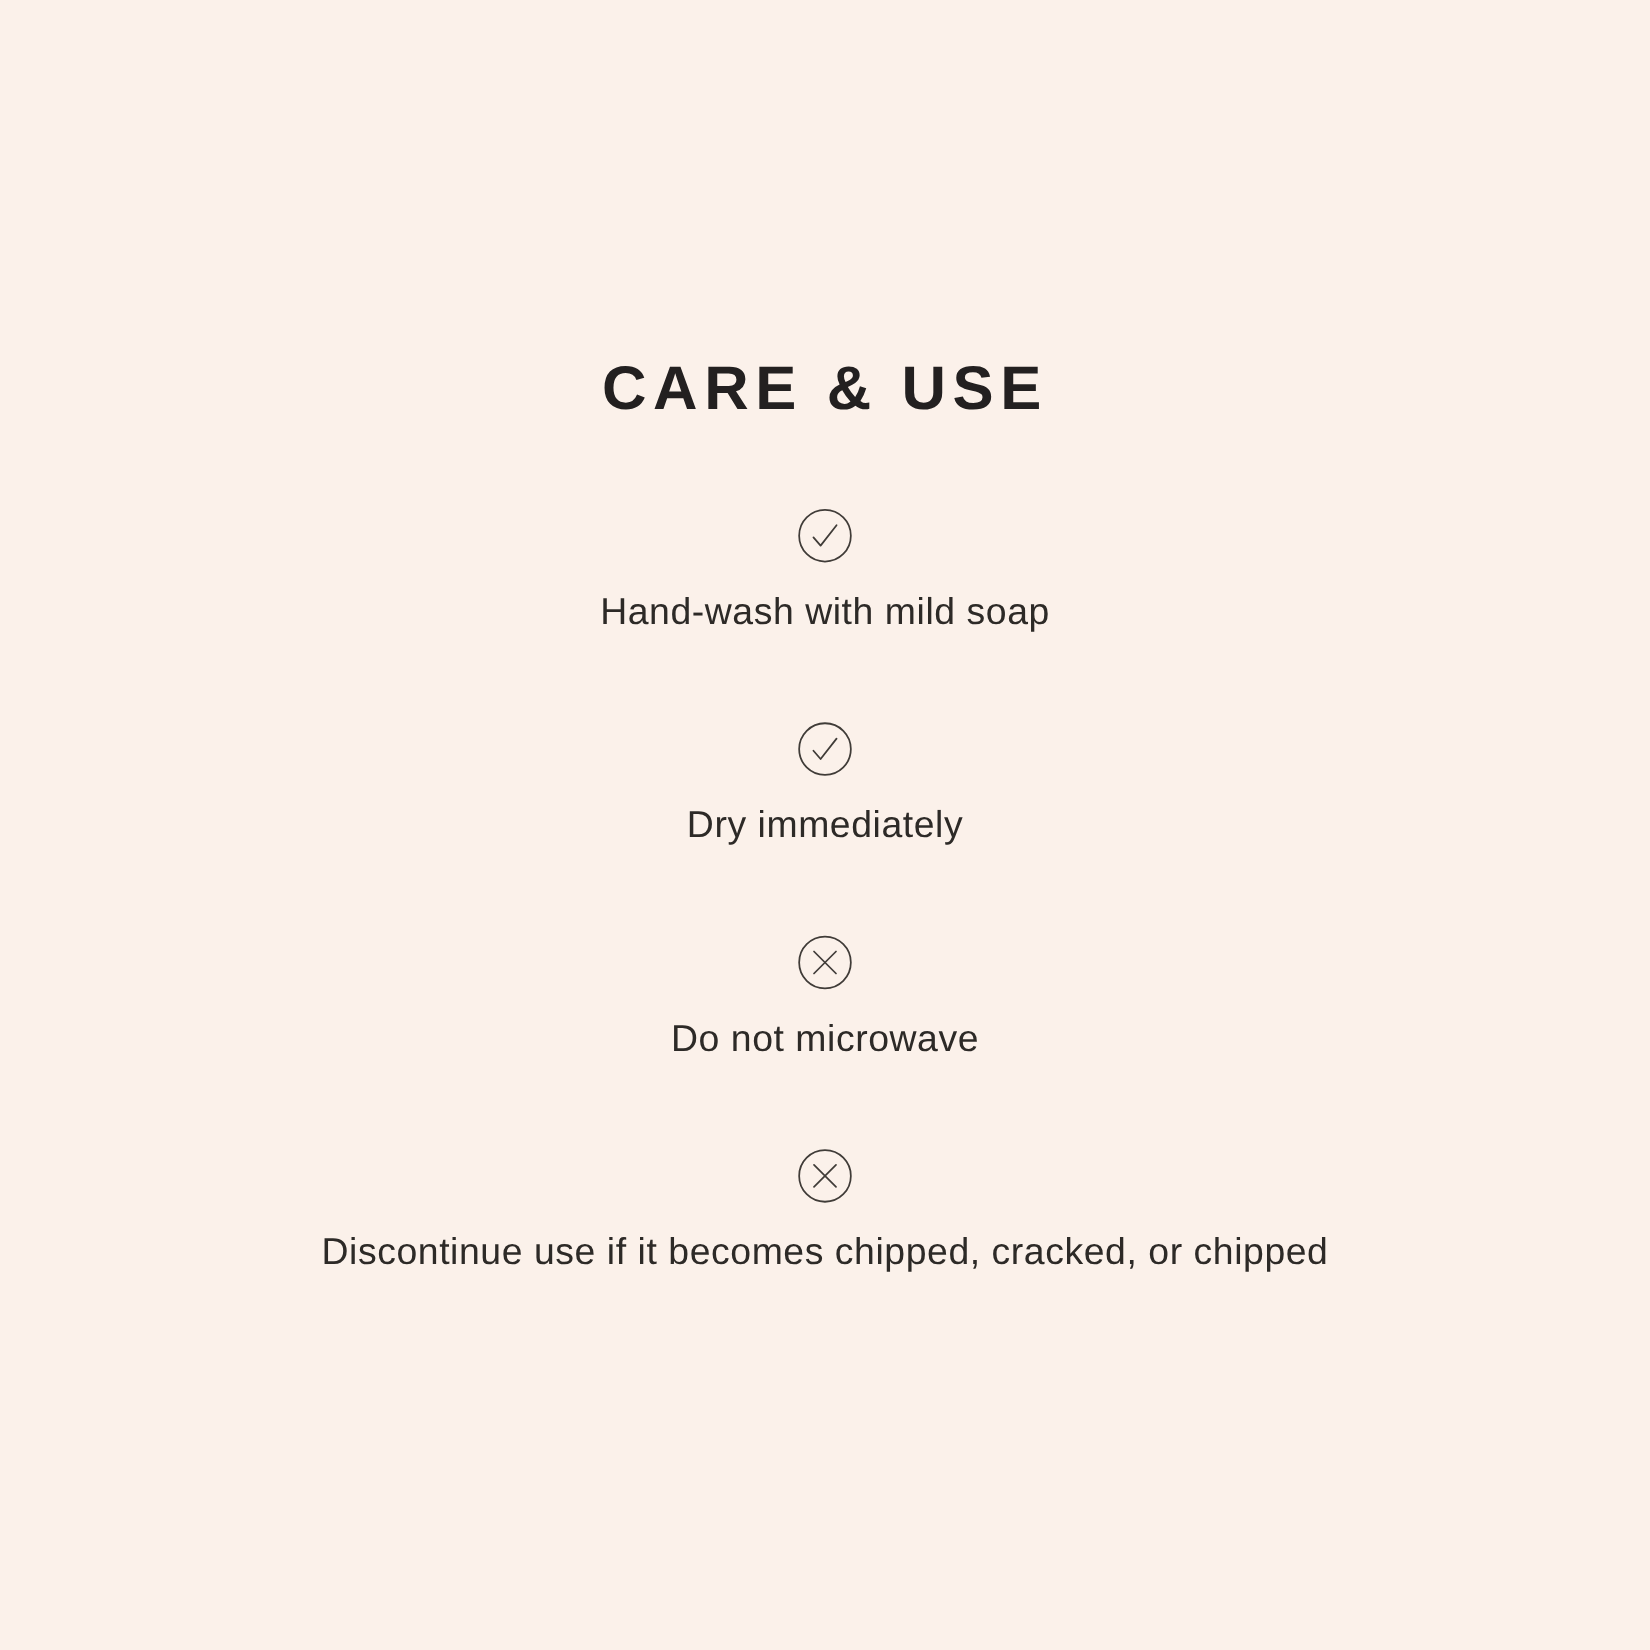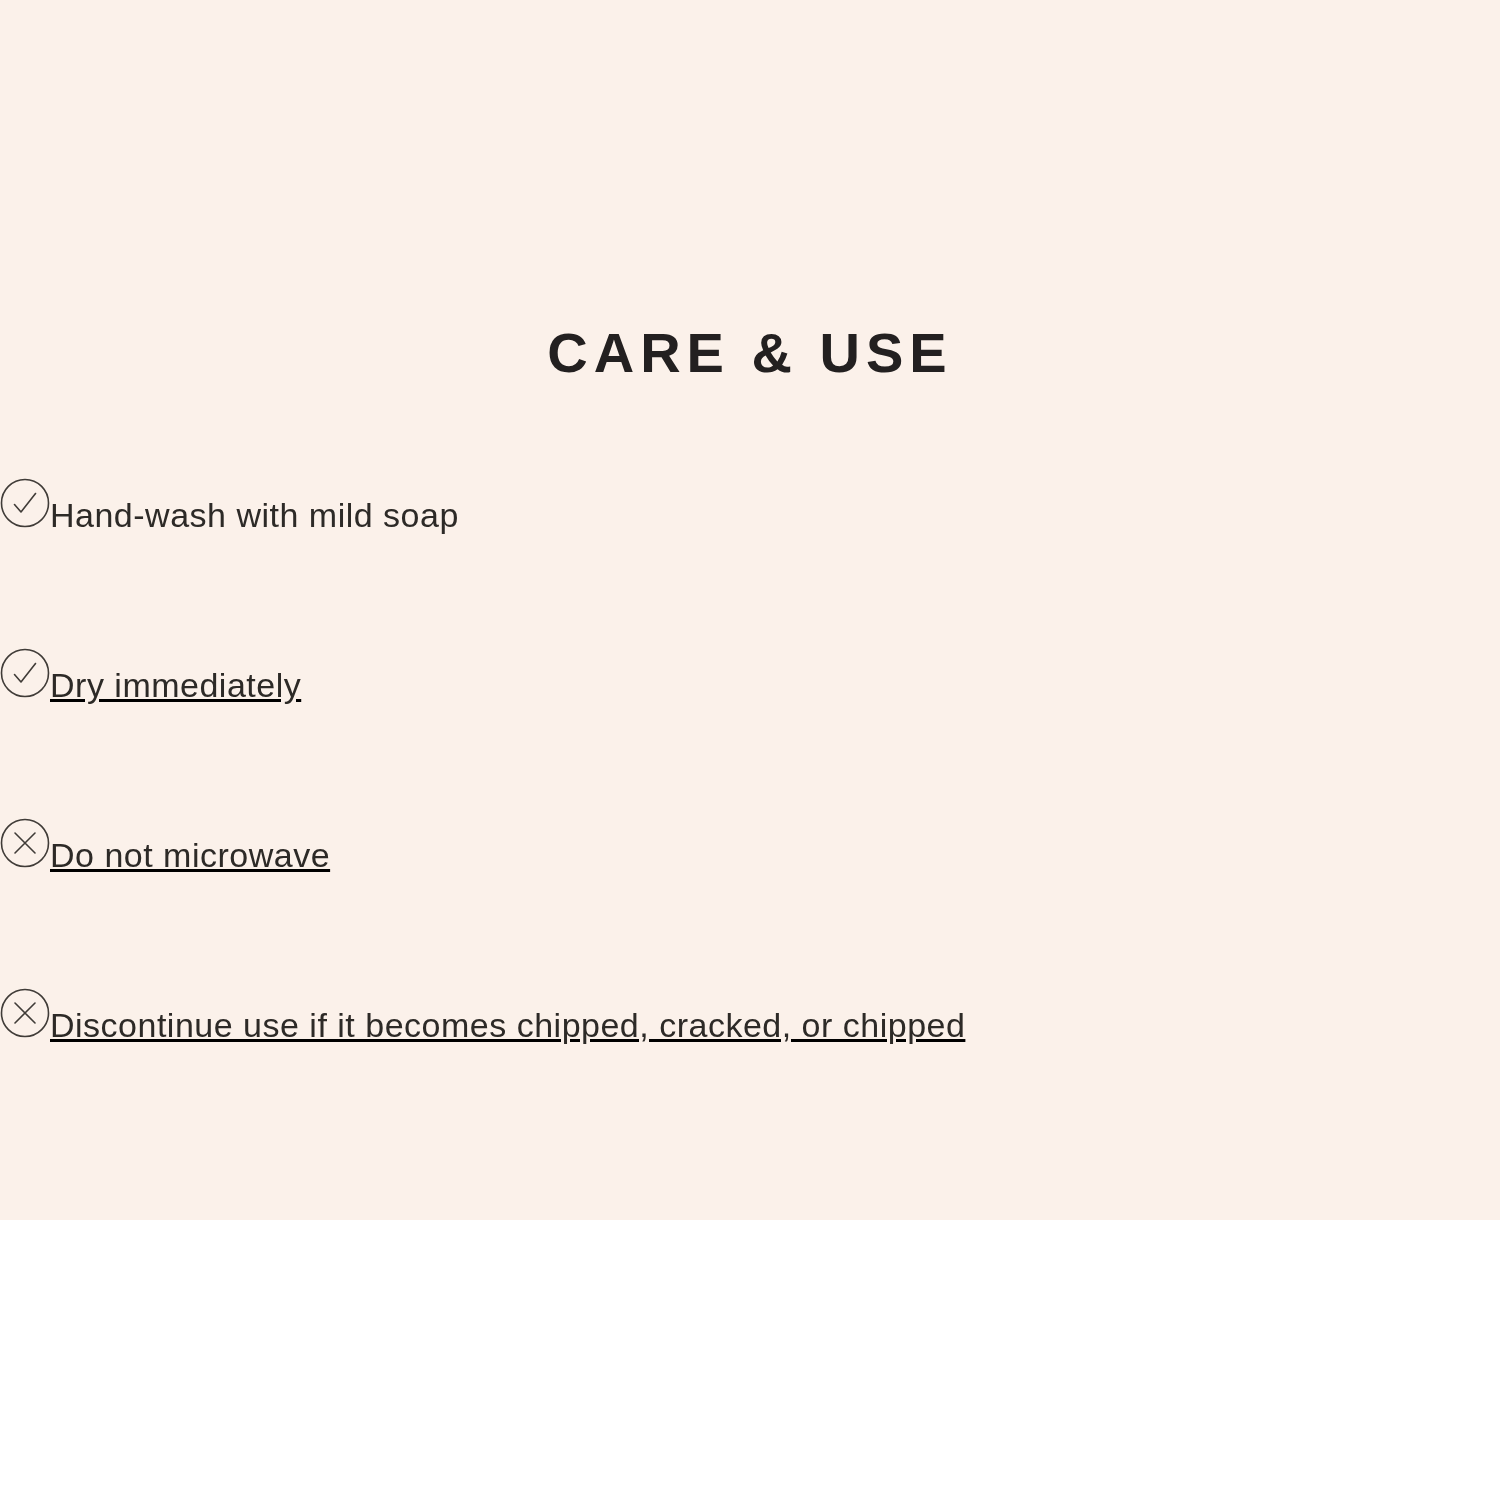--- a/index.html
+++ b/index.html
@@ -5,48 +5,47 @@
   * { margin: 0; padding: 0; box-sizing: border-box; }
 
   html, body {
     width: 1500px;
     height: 1500px;
     font-family: "Liberation Sans", sans-serif;
   }
 
   .canvas {
     width: 1500px;
-    height: 1220px;
+    height: 1500px;
     background: #fbf1ea;
     display: flex;
     flex-direction: column;
+    align-items: center;
     padding-top: 324px;
     overflow: hidden;
-    gap: 16px;
   }
 
   .title {
     font-size: 56px;
     line-height: 58px;
     font-weight: 700;
     letter-spacing: 6px;
     color: #232020;
     text-align: center;
     margin-bottom: 80px;
   }
 
   .care-item {
     display: flex;
-    flex-direction: row;
+    flex-direction: column;
     align-items: center;
   }
 
   .care-item + .care-item {
     margin-top: 80px;
-    text-decoration: underline;
   }
 
   .icon {
     width: 50px;
     height: 50px;
     margin-bottom: 24px;
     display: block;
   }
 
   .icon svg {

